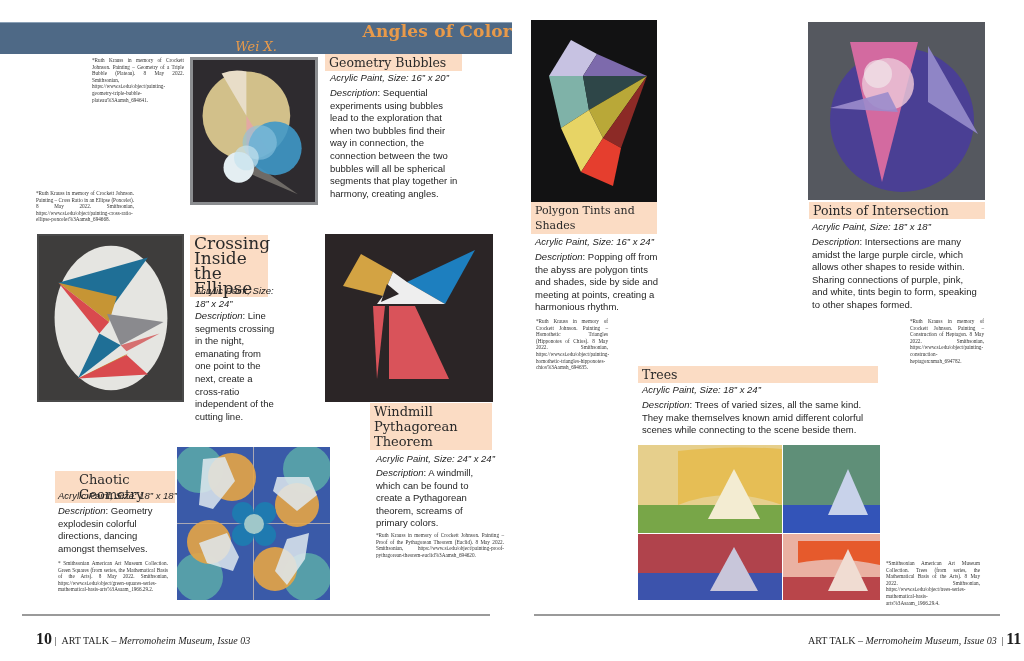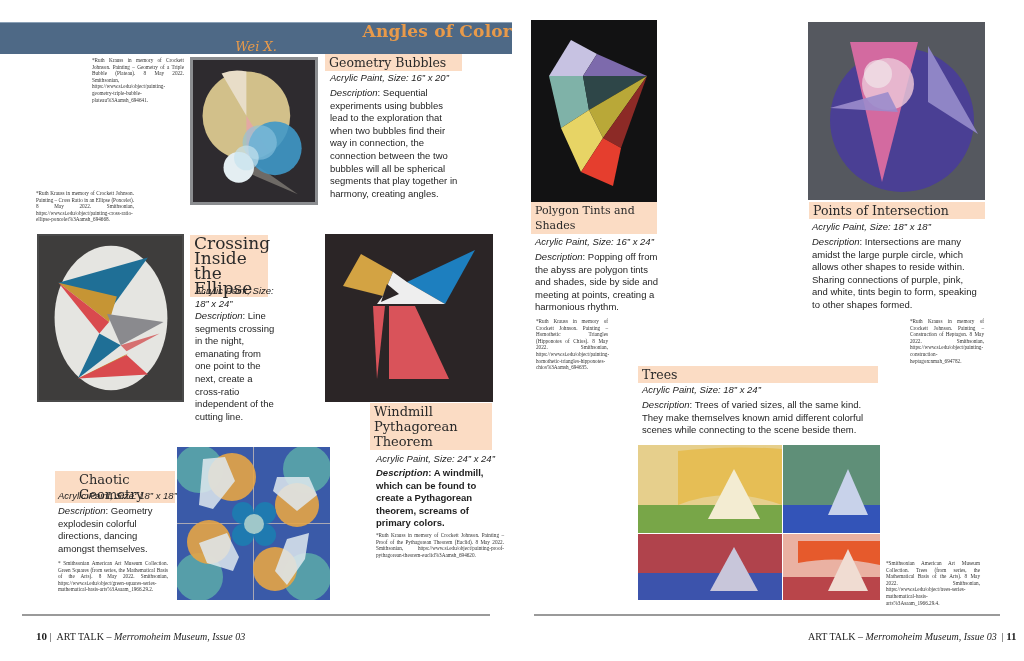--- a/index.html
+++ b/index.html
@@ -10,21 +10,21 @@
   .banner-author { left: 0; top: 39px; width: 512px; text-align: center; font-family: "DejaVu Serif", serif; font-style: italic; font-size: 13px; color: #e89a4a; }
   .heading { background: #fbdcc4; font-family: "DejaVu Serif", serif; font-size: 12.5px; color: #2a2a2a; line-height: 15px; padding: 1px 4px; }
   .meta { font-style: italic; font-size: 9.5px; color: #1e1e1e; line-height: 13px; }
   .desc { font-size: 9.5px; line-height: 12.6px; color: #1e1e1e; }
   .desc i { font-style: italic; text-align: center; }
   .cite { font-family: "Liberation Serif", serif; font-size: 5.2px; line-height: 6.6px; color: #333; text-align: justify; }
   .frame { overflow: hidden; }
   .frame svg { display: block; width: 100%; height: 100%; }
   .rule { height: 2px; background: #9a9a9a; }
   .footer { font-family: "Liberation Serif", serif; font-size: 10px; color: #1e1e1e; white-space: nowrap; }
-  .footer b { font-size: 11px; }
+  .footer b { font-size: 16px; }
   .footer i { font-size: 10px; }
 </style>
 </head>
 <body>
 
 <div class="abs banner"></div>
 <div class="abs banner-title">Angles of Color</div>
 <div class="abs banner-author">Wei X.</div>
 
 <div class="abs cite" style="left:92px; top:57px; width:92px;">*Ruth Krauss in memory of Crockett Johnson. Painting – Geometry of a Triple Bubble (Plateau). 8 May 2022. Smithsonian, https://www.si.edu/object/painting-geometry-triple-bubble-plateau%3Aamsh_694641.</div>
@@ -70,21 +70,21 @@
     <polygon points="36 20 68 38 58 62 18 52" fill="#d3a343"></polygon>
     <polygon points="82 48 150 16 120 70" fill="#1d7fbf"></polygon>
     <polygon points="68 38 82 48 120 70 52 70 58 62" fill="#eeeeee"></polygon>
     <polygon points="62 50 74 60 56 68" fill="#2b2526"></polygon>
     <polygon points="48 72 60 72 52 145" fill="#d9535a"></polygon>
     <polygon points="64 72 90 72 124 145 64 145" fill="#d9535a"></polygon>
   </svg>
 </div>
 <div class="abs heading" style="left:370px; top:403px; width:122px; font-size:13px;">Windmill Pythagorean Theorem</div>
 <div class="abs meta" style="left:376px; top:452px; width:130px;">Acrylic Paint, Size: 24” x 24”</div>
-<div class="abs desc" style="left:376px; top:467px; width:120px;font-weight:bold;"><i>Description</i><span>: A windmill, which can be found to create a Pythagorean theorem, screams of primary colors.</span></div>
+<div class="abs desc" style="left:376px; top:467px; width:120px;"><i>Description</i><span>: A windmill, which can be found to create a Pythagorean theorem, screams of primary colors.</span></div>
 <div class="abs cite" style="left:376px; top:532px; width:128px;">*Ruth Krauss in memory of Crockett Johnson. Painting – Proof of the Pythagorean Theorem (Euclid). 8 May 2022. Smithsonian, https://www.si.edu/object/painting-proof-pythagorean-theorem-euclid%3Aamsh_694620.</div>
 
 <div class="abs heading" style="left:55px; top:471px; width:120px; font-size:13px;padding-left:24px;">Chaotic Geometry</div>
 <div class="abs meta" style="left:58px; top:489px; width:120px;">Acrylic Paint, Size: 18” x 18”</div>
 <div class="abs desc" style="left:58px; top:505px; width:110px;"><i>Description</i><span>: Geometry explodesin colorful directions, dancing amongst themselves.</span></div>
 <div class="abs cite" style="left:58px; top:560px; width:110px;">* Smithsonian American Art Museum Collection. Green Squares (from series, the Mathematical Basis of the Arts). 8 May 2022. Smithsonian, https://www.si.edu/object/green-squares-series-mathematical-basis-arts%3Asaam_1966.29.2.</div>
 <div class="abs frame" style="left:177px; top:447px; width:153px; height:153px;">
   <svg viewBox="0 0 153 153" preserveAspectRatio="none">
     <rect width="153" height="153" fill="#a9a8b4"></rect>
     <rect x="0" y="0" width="76" height="76" fill="#3a5aa8"></rect>

